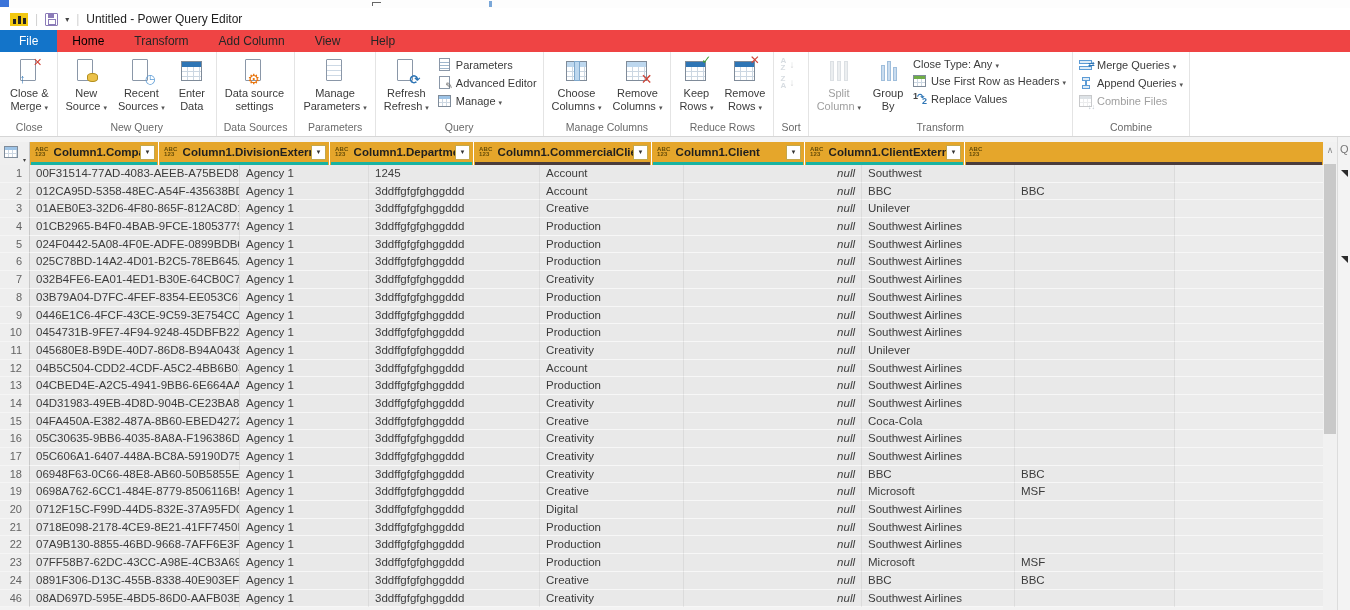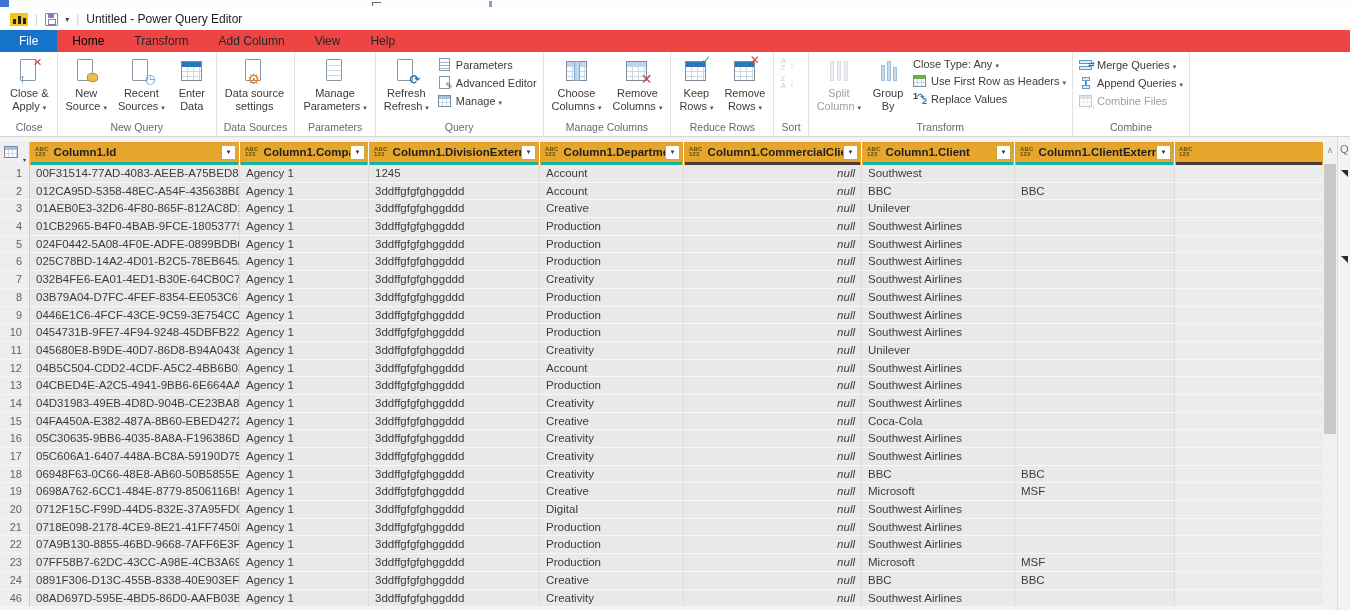--- a/index.html
+++ b/index.html
@@ -134,21 +134,21 @@
 
   <div class="ribbon" id="ribbon">
       <div class="rgroup">
         <div class="rbuttons">
           <div class="btn-lg">
             <span class="ic ic-lg">
               <span class="page"></span>
               <span class="ovl" style="color:#D04437;right:0;top:-1px;font-size:11px">✕</span>
               <span class="ovl" style="color:#2E75B5;left:3px;bottom:-1px;font-size:13px">↑</span>
             </span>
-            <span class="lbl"><span>Close &amp;</span><br><span>Apply</span><span class="caret">▾</span></span>
+            <span class="lbl"><span>Close &amp;</span><br><span>Merge</span><span class="caret">▾</span></span>
           </div>
         </div>
         <div class="rlabel">Close</div>
       </div>
       <div class="rgroup">
         <div class="rbuttons">
           <div class="btn-lg">
             <span class="ic ic-lg">
               <span class="page"></span>
               <span style="position:absolute;right:1px;bottom:2px;width:11px;height:9px;background:#EBC14A;border:1px solid #B38F1D;border-radius:45%/35%"></span>
@@ -379,31 +379,20 @@
   <div class="main">
 
     <div class="gridwrap">
       <div class="grid" id="grid">
           <div class="ghead">
             <div class="gcorner">
               <span class="tbl-sm">
                 <span class="tbl-smh" style="background:#9DC3E6"></span>
               </span>
               <span class="cnr-caret">▾</span>
-            </div>
-            <div class="hcell" style="width: 210px;">
-              <div class="hcell-top">
-                <span class="dtype">
-                  <i>ABC</i>
-                  <i>123</i>
-                </span>
-                <span class="hname">Column1.Id</span>
-                <span class="fbtn">▼</span>
-              </div>
-              <div class="qbar q-good"></div>
             </div>
             <div class="hcell" style="width: 129px;">
               <div class="hcell-top">
                 <span class="dtype">
                   <i>ABC</i>
                   <i>123</i>
                 </span>
                 <span class="hname">Column1.Company</span>
                 <span class="fbtn">▼</span>
               </div>

